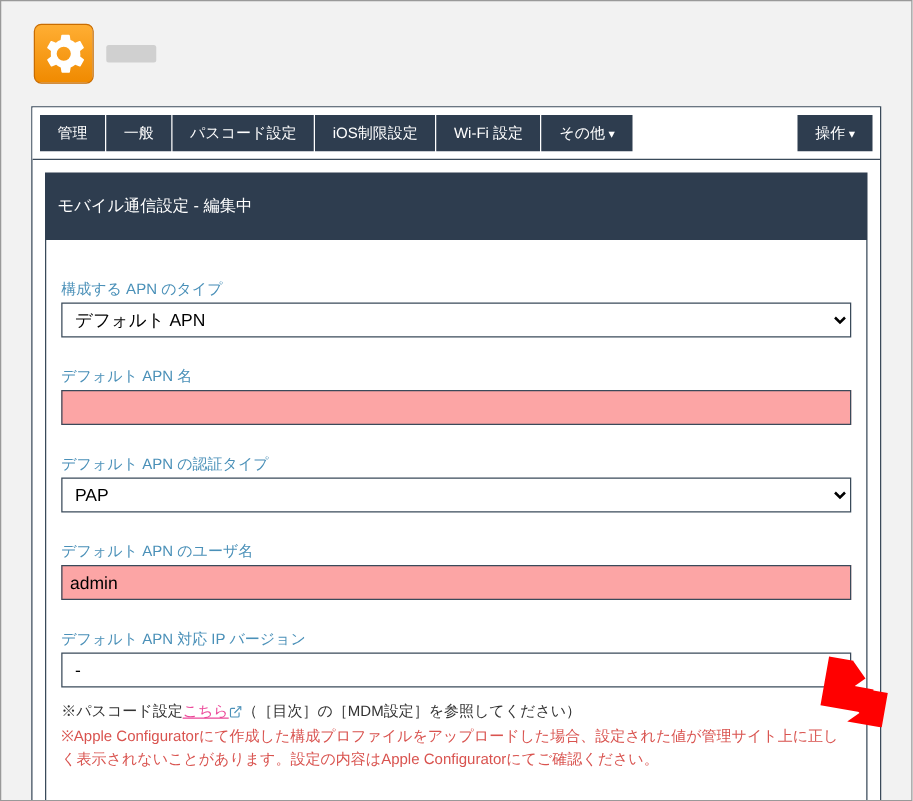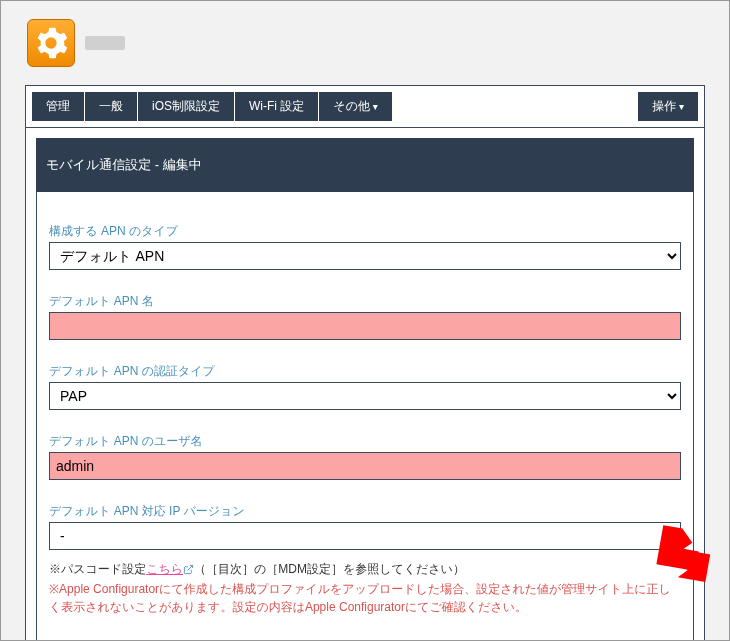--- a/index.html
+++ b/index.html
@@ -154,20 +154,21 @@
           <path d="M12 8a4 4 0 100 8 4 4 0 000-8zm9.4 4c0 .5 0 1-.1 1.5l2 1.6c.2.1.2.4.1.6l-1.9 3.3c-.1.2-.4.3-.6.2l-2.4-1a7.6 7.6 0 01-2.6 1.5l-.4 2.6c0 .2-.2.4-.5.4h-3.8c-.2 0-.4-.2-.5-.4l-.4-2.6a7.6 7.6 0 01-2.6-1.5l-2.4 1c-.2.1-.5 0-.6-.2L2.7 15.7c-.1-.2-.1-.5.1-.6l2-1.6c-.1-.5-.1-1-.1-1.5s0-1 .1-1.5l-2-1.6c-.2-.1-.2-.4-.1-.6l1.9-3.3c.1-.2.4-.3.6-.2l2.4 1a7.6 7.6 0 012.6-1.5l.4-2.6c0-.2.2-.4.5-.4h3.8c.2 0 .4.2.5.4l.4 2.6a7.6 7.6 0 012.6 1.5l2.4-1c.2-.1.5 0 .6.2l1.9 3.3c.1.2.1.5-.1.6l-2 1.6c.1.5.1 1 .1 1.5z"></path>
         </svg>
     </div>
     <div class="brand-text"></div>
   </div>
 
   <div class="panel">
     <div class="tabbar">
       <div class="tab">管理</div>
       <div class="tab">一般</div>
+      <div class="tab">パスコード設定</div>
       <div class="tab">iOS制限設定</div>
       <div class="tab">Wi-Fi 設定</div>
       <div class="tab dropdown">その他</div>
       <div class="tabbar-spacer"></div>
       <div class="tab dropdown">操作</div>
     </div>
 
     <div class="content">
       <div class="section-header">モバイル通信設定 - 編集中</div>
       <div class="form-body">

